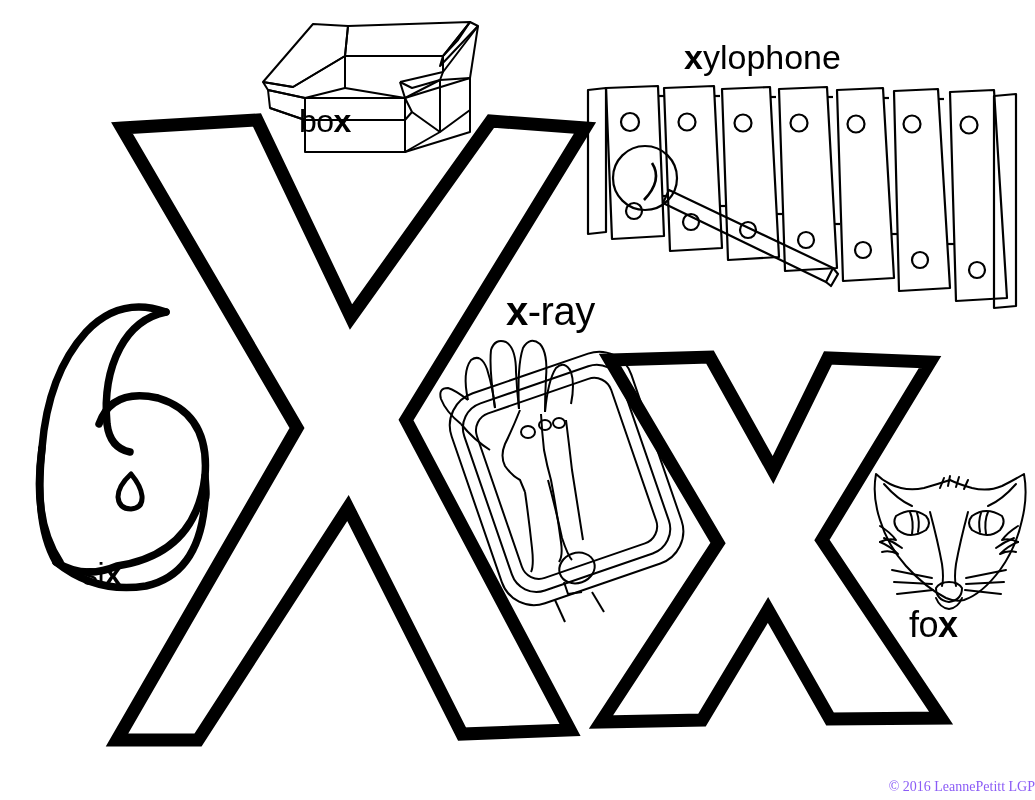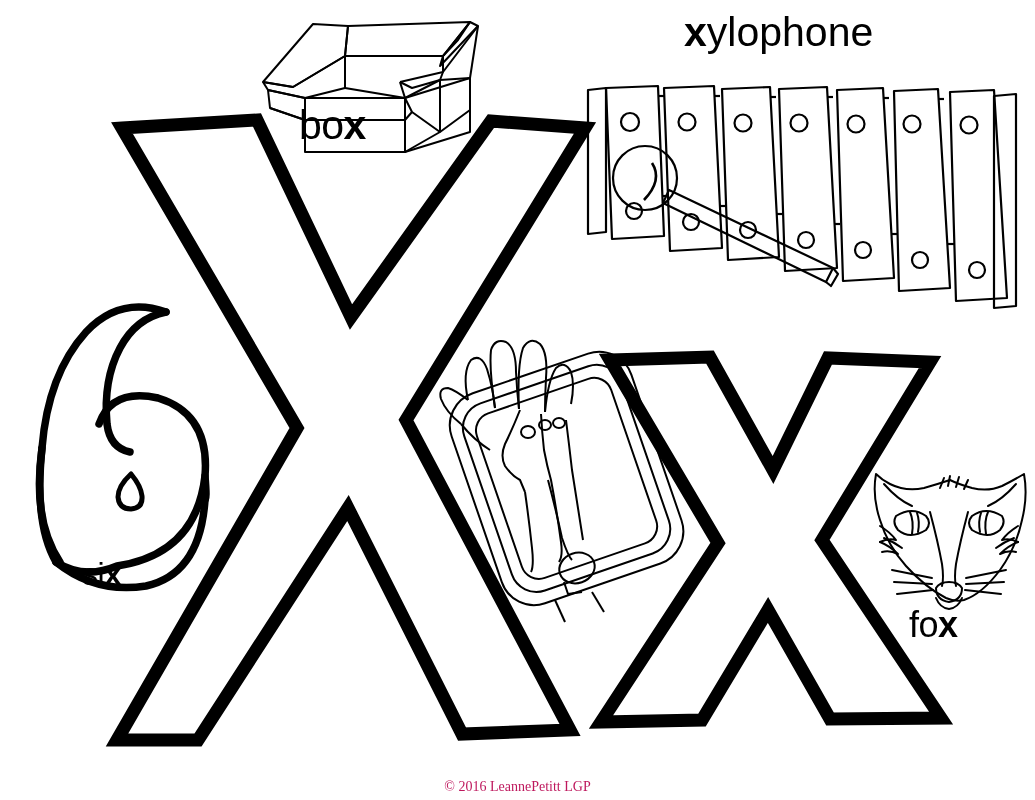--- a/index.html
+++ b/index.html
@@ -32,26 +32,26 @@
     white-space: nowrap;
     line-height: 1;
     letter-spacing: -0.5px;
   }
   .lbl b {
     font-weight: 700;
   }
   #label-box {
     left: 299px;
     top: 105px;
-    font-size: 41px;
+    font-size: 32px;
   }
   #label-xylophone {
     left: 684px;
-    top: 12px;
-    font-size: 41px;
+    top: 40px;
+    font-size: 34px;
     letter-spacing: 0px;
   }
   #label-xray {
     left: 506px;
     top: 291px;
     font-size: 40px;
   }
   #label-six {
     left: 82px;
     top: 558px;
@@ -60,24 +60,24 @@
   #label-fox {
     left: 909px;
     top: 607px;
     font-size: 36px;
   }
   #copyright {
     position: absolute;
     left: 0;
     top: 780px;
     width: 1035px;
-    text-align: center;
+    text-align: right;
     font-family: "Liberation Serif", serif;
     font-size: 14px;
-    color: #be185d;
+    color: #8b5cf6;
     line-height: 1;
   }
 </style>
 </head>
 <body>
 
 <div id="page">
 
   <svg id="art" viewBox="0 0 1035 800" xmlns="http://www.w3.org/2000/svg">
 
@@ -301,20 +301,21 @@
 
       <path d="M 936 598 Q 940 608 949 609 Q 958 608 962 598"></path>
     </g>
 
   </svg>
 
   <div class="lbl" id="label-box"><span>bo</span><b>x</b><span></span></div>
 
   <div class="lbl" id="label-xylophone"><span></span><b>x</b><span>ylophone</span></div>
 
+  <div class="lbl" id="label-xray"><span></span><b>x</b><span>-ray</span></div>
 
   <div class="lbl" id="label-six"><span>si</span><b>x</b><span></span></div>
 
   <div class="lbl" id="label-fox"><span>fo</span><b>x</b><span></span></div>
 
   <div id="copyright">© 2016 LeannePetitt LGP</div>
 
 </div>
 
 </body></html>

